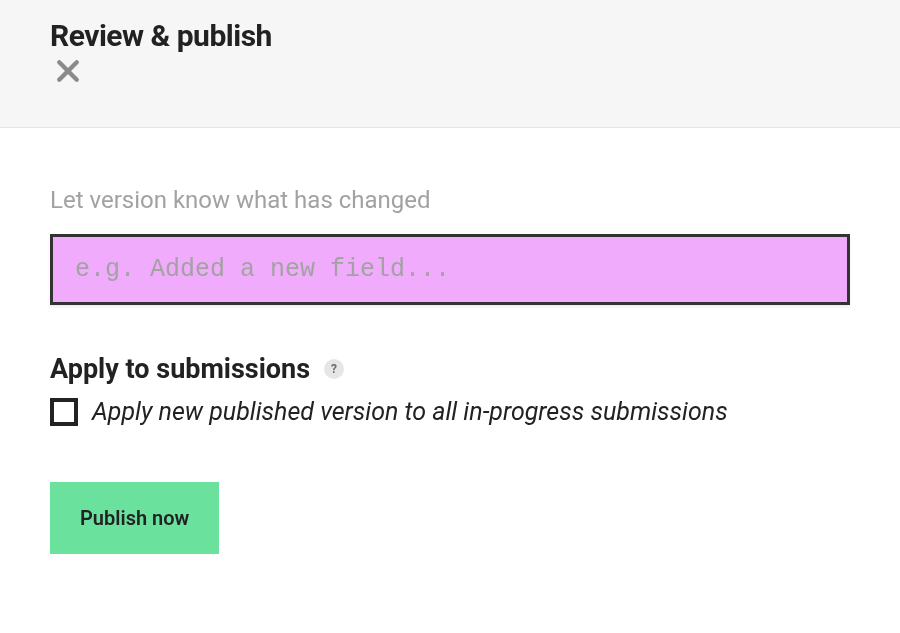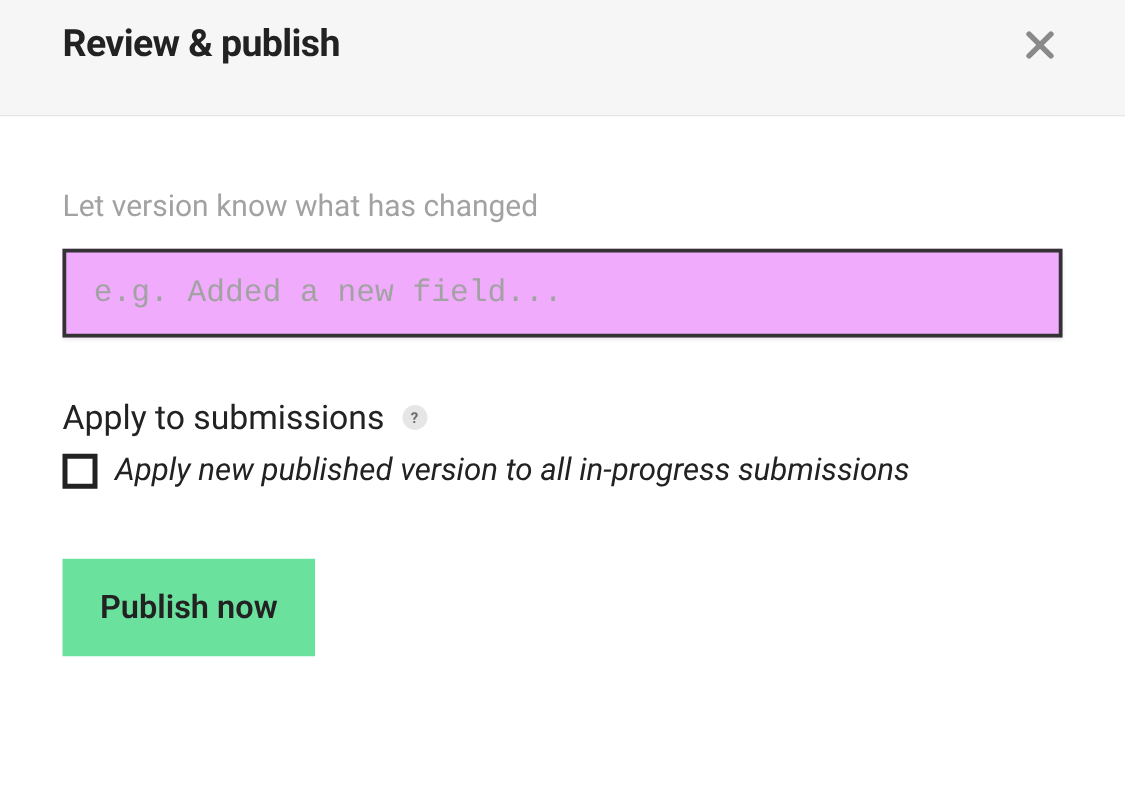--- a/index.html
+++ b/index.html
@@ -14,20 +14,21 @@
       height: 633px;
       overflow: hidden;
     }
     .modal-header {
       background: #f6f6f6;
       border-bottom: 1px solid #e5e5e5;
       padding: 18px 50px 38px 50px;
       display: flex;
       justify-content: space-between;
       align-items: flex-start;
+      flex-direction: column;
     }
     .modal-title {
       font-size: 30px;
       font-weight: 700;
       color: #222;
       letter-spacing: -0.5px;
     }
     .close-btn {
       cursor: pointer;
       display: flex;
@@ -74,21 +75,21 @@
       margin-top: 48px;
     }
     .apply-header {
       display: flex;
       align-items: center;
       gap: 14px;
       margin-bottom: 12px;
     }
     .apply-title {
       font-size: 27px;
-      font-weight: 400;
+      font-weight: 700;
       color: #222;
     }
     .help-icon {
       display: inline-flex;
       align-items: center;
       justify-content: center;
       width: 20px;
       height: 20px;
       border-radius: 50%;
       background: #e6e6e6;
@@ -114,21 +115,21 @@
       font-size: 25px;
       font-weight: 400;
       color: #222;
       font-style: italic;
     }
     .publish-btn {
       margin-top: 56px;
       background: #6be19e;
       border: none;
       padding: 24px 30px;
-      font-size: 26px;
+      font-size: 20px;
       font-weight: 600;
       color: #222;
       cursor: pointer;
       font-family: inherit;
     }
   </style>
 </head>
 <body>
 
 <div class="modal-header">

